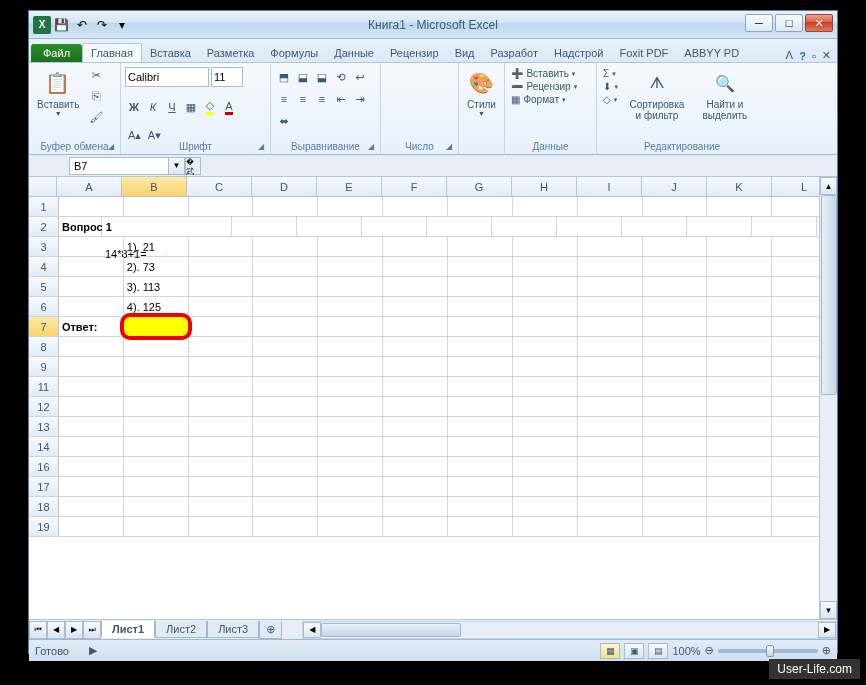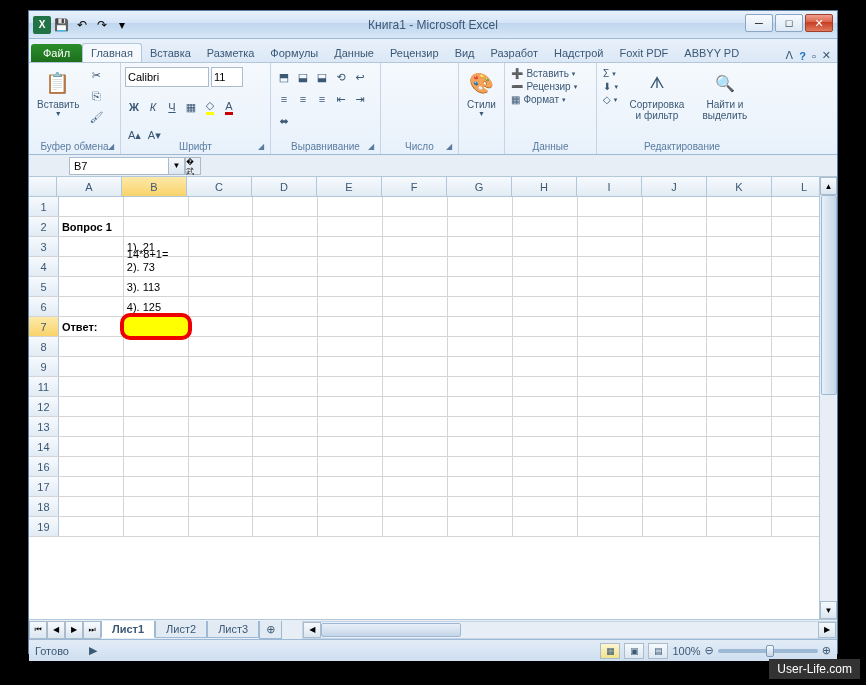--- a/index.html
+++ b/index.html
@@ -282,21 +282,21 @@
           <div class="cell" style="width: 65px;"></div>
           <div class="cell" style="width: 65px;"></div>
           <div class="cell" style="width: 65px;"></div>
           <div class="cell" style="width: 65px;"></div>
           <div class="cell" style="width: 65px;"></div>
           <div class="cell" style="width: 65px;"></div>
           <div class="cell" style="width: 65px;"></div>
         </div>
         <div class="row">
           <div class="row-h">2</div>
-          <div class="cell bold" style="width: 65px;">Вопрос 1</div>
+          <div class="cell bold" style="width: 43px;">Вопрос 1</div>
           <div class="cell" style="width: 65px; margin-top: 36px;">14*8+1=</div>
           <div class="cell" style="width: 65px;"></div>
           <div class="cell" style="width: 65px;"></div>
           <div class="cell" style="width: 65px;"></div>
           <div class="cell" style="width: 65px;"></div>
           <div class="cell" style="width: 65px;"></div>
           <div class="cell" style="width: 65px;"></div>
           <div class="cell" style="width: 65px;"></div>
           <div class="cell" style="width: 65px;"></div>
           <div class="cell" style="width: 65px;"></div>

